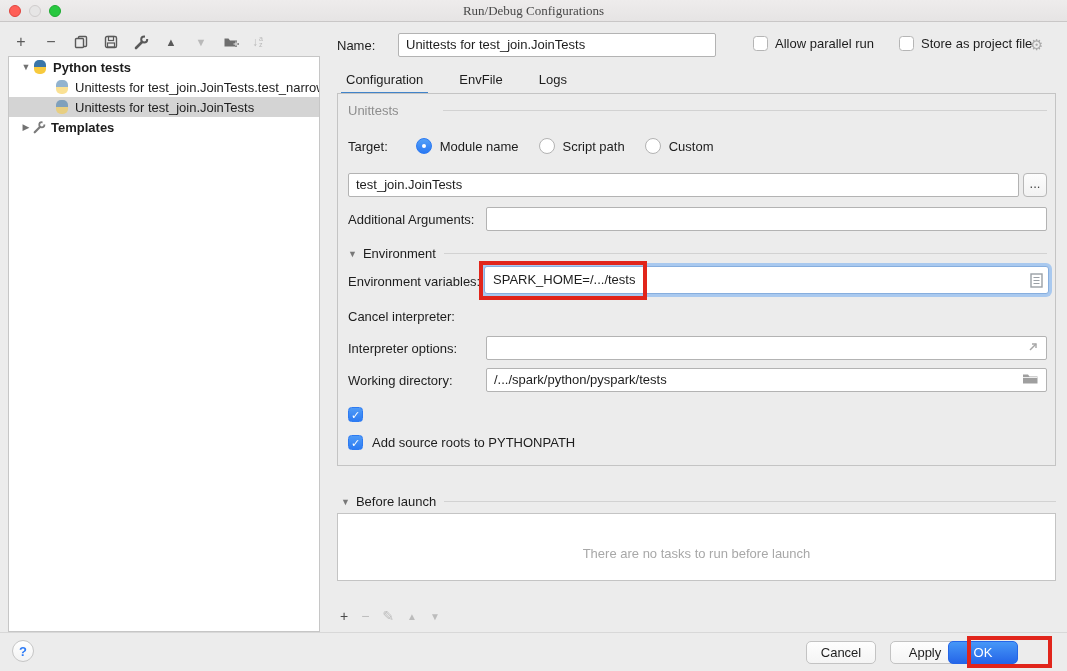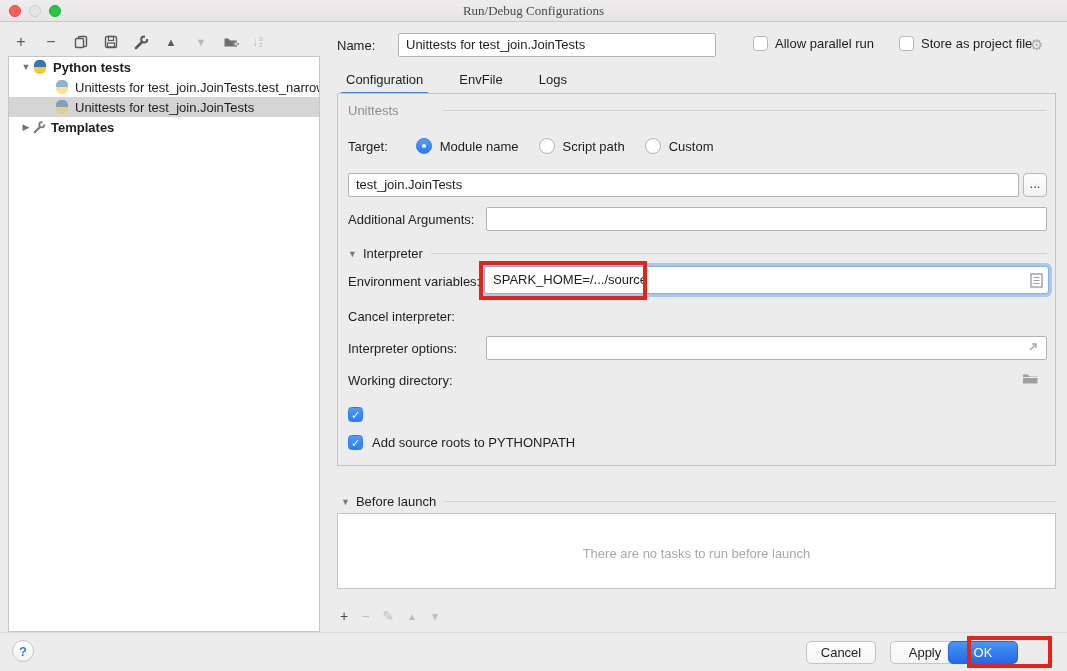--- a/index.html
+++ b/index.html
@@ -124,21 +124,21 @@
   }
   .py-ring { width:12px; height:12px; border-radius:50%; border:2px solid #5ba442; margin-right:6px; flex:0 0 12px; background:#fff; }
   .path-gray { color:#9b9b9b; font-size:11px; margin-left:6px; overflow:hidden; }
 
   .inline-ico { position:absolute; color:#9f9f9f; }
 
   .pp-check { position:absolute; left:10px; display:flex; align-items:center; gap:9px; }
 
   
   .bl-box {
-    position:absolute; left:337px; top:513px; width:719px; height:76px;
+    position:absolute; left:337px; top:513px; width:719px; height:68px;
     background:#fff; border:1px solid #c4c4c4;
   }
   .bl-empty { position:absolute; left:0; right:0; top:32px; text-align:center; color:#a8a8a8; }
   .bl-toolbar { position:absolute; left:340px; top:608px; display:flex; gap:13px; align-items:center; }
   .bl-ico { font-size:14px; color:#4a4a4a; }
   .bl-ico.disabled { color:#bcbcbc; }
   .bl-ico.sm { font-size:10px; }
 
   .bottom-sep { position:absolute; left:0; top:632px; width:1067px; height:1px; background:#d8d8d8; }
 
@@ -291,47 +291,48 @@
   </div>
 
   <div class="field" style="position:absolute; left:10px; top:79px; width:671px;">test_join.JoinTests</div>
   <div class="browse-btn">...</div>
 
   <div class="f-label" style="top:118px;">Additional Arguments:</div>
   <div class="field cfg-field" style="top:113px;"></div>
 
   <div class="group-hdr" style="top:152px;">
     <span class="g-arrow">▼</span>
-    <span>Interpreter</span>
+    <span>Environment</span>
     <span class="g-line"></span>
   </div>
 
   <div class="f-label" style="top:180px;">Environment variables:</div>
   <div class="focus-ring">
-    <span>SPARK_HOME=/.../source</span>
+    <span>SPARK_HOME=/.../tests</span>
     <span class="env-list-ico">
       <svg width="13" height="15" viewBox="0 0 13 15">
           <rect x="1" y="1" width="11" height="13" fill="none" stroke="#9aa0a6" stroke-width="1.4"></rect>
           <path d="M3.5 4.5 h6 M3.5 7.5 h6 M3.5 10.5 h6" stroke="#9aa0a6" stroke-width="1.2"></path>
         </svg>
     </span>
   </div>
 
   <div class="f-label" style="top:215px;">Cancel interpreter:</div>
 
   <div class="f-label" style="top:247px;">Interpreter options:</div>
   <div class="field cfg-field" style="top:242px;"></div>
   <span class="inline-ico" style="left:688px; top:246px;">
     <svg width="14" height="14" viewBox="0 0 14 14">
         <path d="M4 10 L10 4" stroke="#a6a6a6" stroke-width="1.4"></path>
         <path d="M6 4 h4 v4" fill="none" stroke="#a6a6a6" stroke-width="1.4"></path>
       </svg>
   </span>
 
   <div class="f-label" style="top:279px;">Working directory:</div>
+  <div class="field cfg-field" style="top:274px;">/.../spark/python/pyspark/tests</div>
   <span class="inline-ico" style="left:684px; top:278px;">
     <svg width="16" height="13" viewBox="0 0 16 13">
         <path d="M1 2.5 h5 l1.5 2 h8 v7 h-14.5 z" fill="#9f9f9f"></path>
         <path d="M1 5.5 h14.5" stroke="#ececec" stroke-width="1"></path>
       </svg>
   </span>
 
   <div class="pp-check" style="top:313px;">
     <span class="cb checked">✓</span>
   </div>

